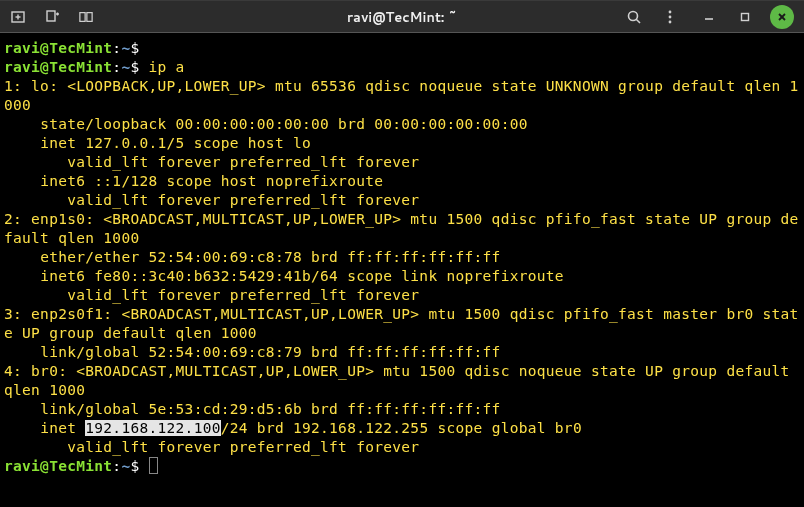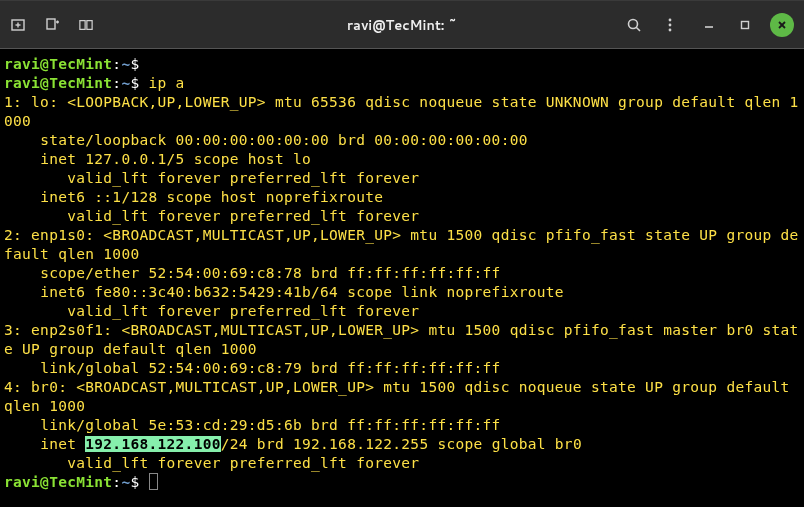--- a/index.html
+++ b/index.html
@@ -10,21 +10,21 @@
     body {
       background: #1a1a1a;
       font-family: 'DejaVu Sans Mono', 'Liberation Mono', monospace;
       width: 804px;
       height: 507px;
       overflow: hidden;
       display: flex;
       flex-direction: column;
     }
     .titlebar {
-      height: 48px;
+      height: 32px;
       background: #2c2c2c;
       display: flex;
       align-items: center;
       padding: 0 10px;
       color: #e0e0e0;
       font-family: 'Cantarell', 'Ubuntu', sans-serif;
       font-size: 13px;
       position: relative;
       border-top: 1px solid #3a3a3a;
     }
@@ -105,23 +105,22 @@
       color: #729fcf;
       font-weight: bold;
     }
     .prompt-sym {
       color: #ffffff;
     }
     .output {
       color: #fde047;
     }
     .highlight {
-      background: #86efac;
+      background: #e5e5e5;
       color: #000000;
-      font-weight: bold;
     }
     .cursor {
       display: inline-block;
       width: 9px;
       height: 17px;
       vertical-align: text-bottom;
       border: 1px solid #888;
       margin-left: 1px;
     }
   </style>
@@ -189,21 +188,21 @@
 
 <div class="terminal"><span class="prompt-user">ravi@TecMint</span><span class="prompt-sym">:</span><span class="prompt-path">~</span><span class="prompt-sym">$</span> 
 <span class="prompt-user">ravi@TecMint</span><span class="prompt-sym">:</span><span class="prompt-path">~</span><span class="prompt-sym">$</span> <span class="output">ip a</span>
 <span class="output">1: lo: &lt;LOOPBACK,UP,LOWER_UP&gt; mtu 65536 qdisc noqueue state UNKNOWN group default qlen 1000</span>
 <span class="output">    state/loopback 00:00:00:00:00:00 brd 00:00:00:00:00:00</span>
 <span class="output">    inet 127.0.0.1/5 scope host lo</span>
 <span class="output">       valid_lft forever preferred_lft forever</span>
 <span class="output">    inet6 ::1/128 scope host noprefixroute</span>
 <span class="output">       valid_lft forever preferred_lft forever</span>
 <span class="output">2: enp1s0: &lt;BROADCAST,MULTICAST,UP,LOWER_UP&gt; mtu 1500 qdisc pfifo_fast state UP group default qlen 1000</span>
-<span class="output">    scope/ether 52:54:00:69:c8:78 brd ff:ff:ff:ff:ff:ff</span>
+<span class="output">    ether/ether 52:54:00:69:c8:78 brd ff:ff:ff:ff:ff:ff</span>
 <span class="output">    inet6 fe80::3c40:b632:5429:41b/64 scope link noprefixroute</span>
 <span class="output">       valid_lft forever preferred_lft forever</span>
 <span class="output">3: enp2s0f1: &lt;BROADCAST,MULTICAST,UP,LOWER_UP&gt; mtu 1500 qdisc pfifo_fast master br0 state UP group default qlen 1000</span>
 <span class="output">    link/global 52:54:00:69:c8:79 brd ff:ff:ff:ff:ff:ff</span>
 <span class="output">4: br0: &lt;BROADCAST,MULTICAST,UP,LOWER_UP&gt; mtu 1500 qdisc noqueue state UP group default qlen 1000</span>
 <span class="output">    link/global 5e:53:cd:29:d5:6b brd ff:ff:ff:ff:ff:ff</span>
 <span class="output">    inet </span><span class="highlight">192.168.122.100</span><span class="output">/24 brd 192.168.122.255 scope global br0</span>
 <span class="output">       valid_lft forever preferred_lft forever</span>
 <span class="prompt-user">ravi@TecMint</span><span class="prompt-sym">:</span><span class="prompt-path">~</span><span class="prompt-sym">$</span> <span class="cursor"></span></div>
 

